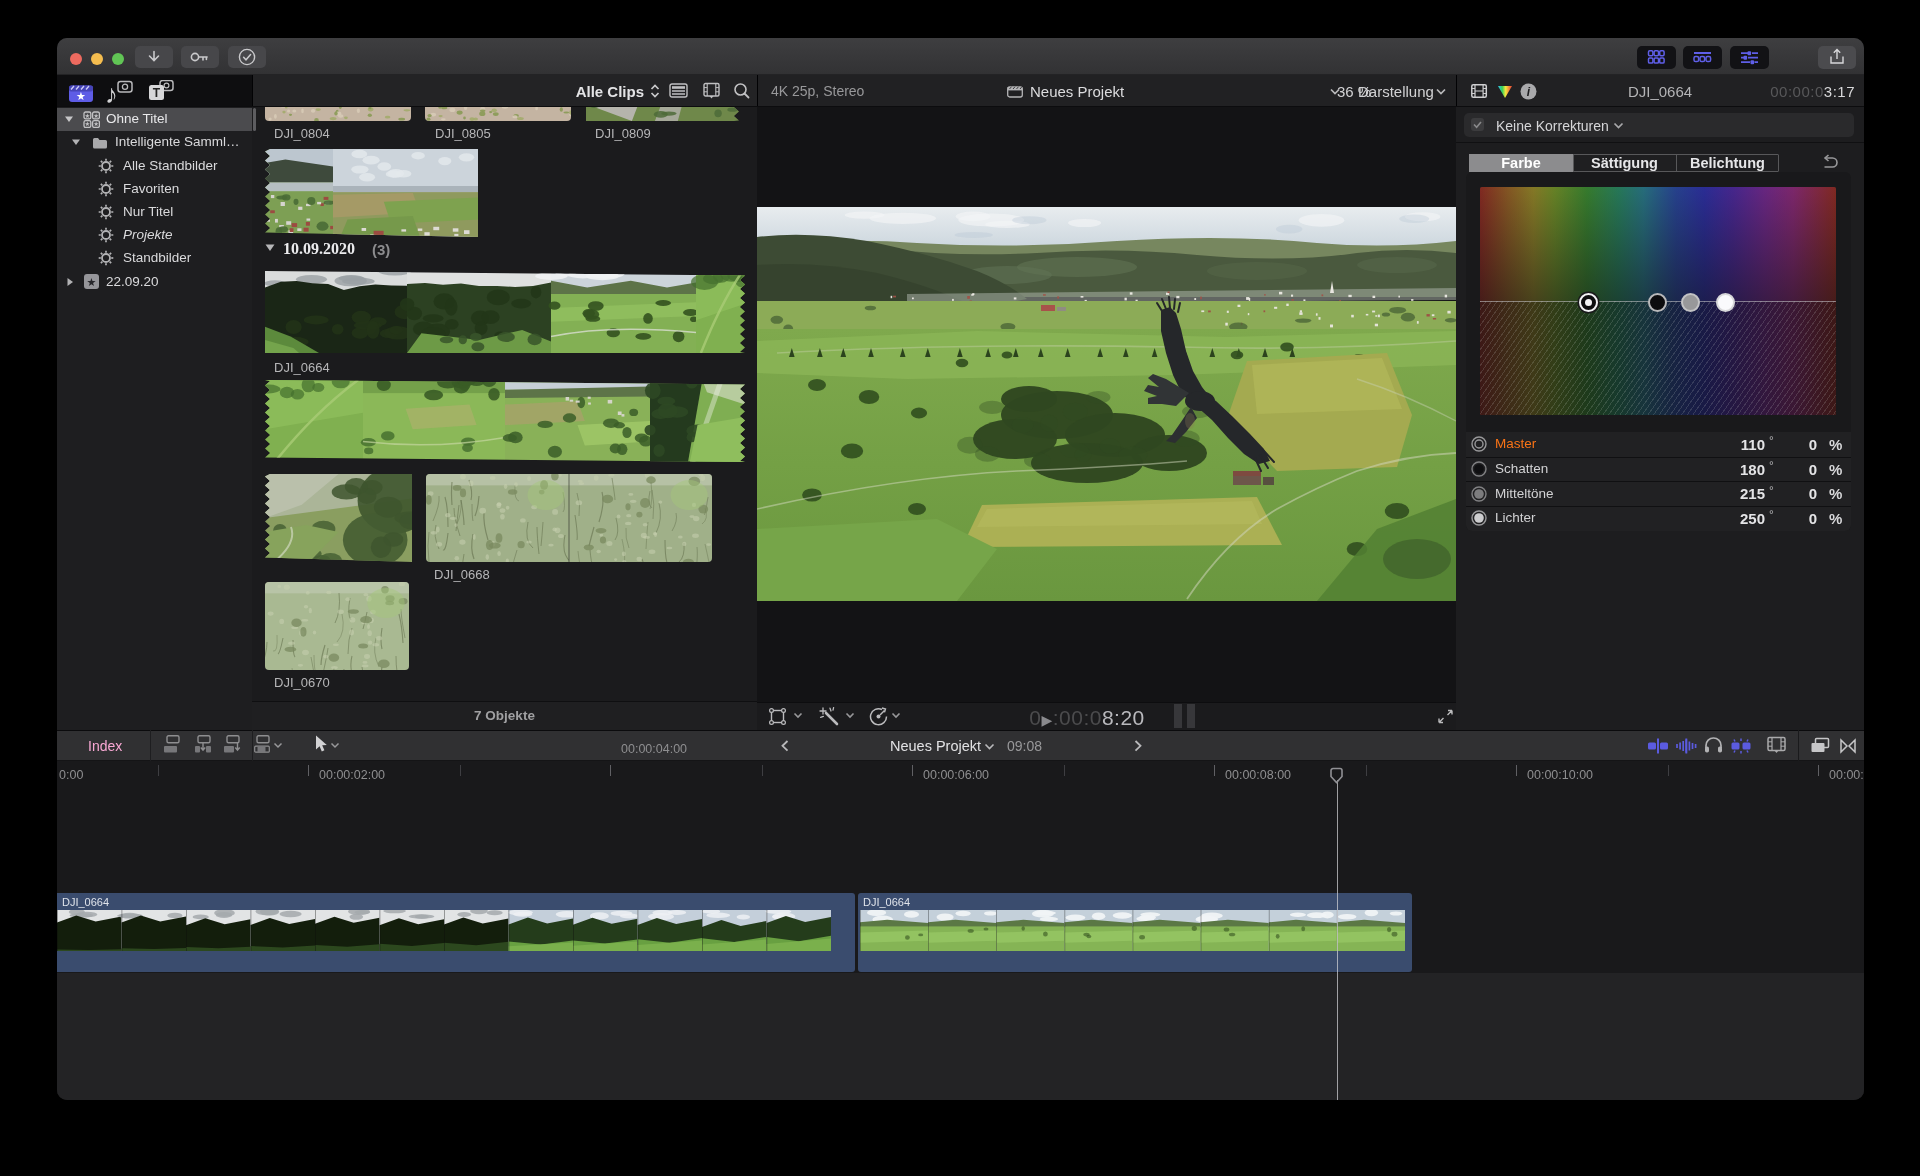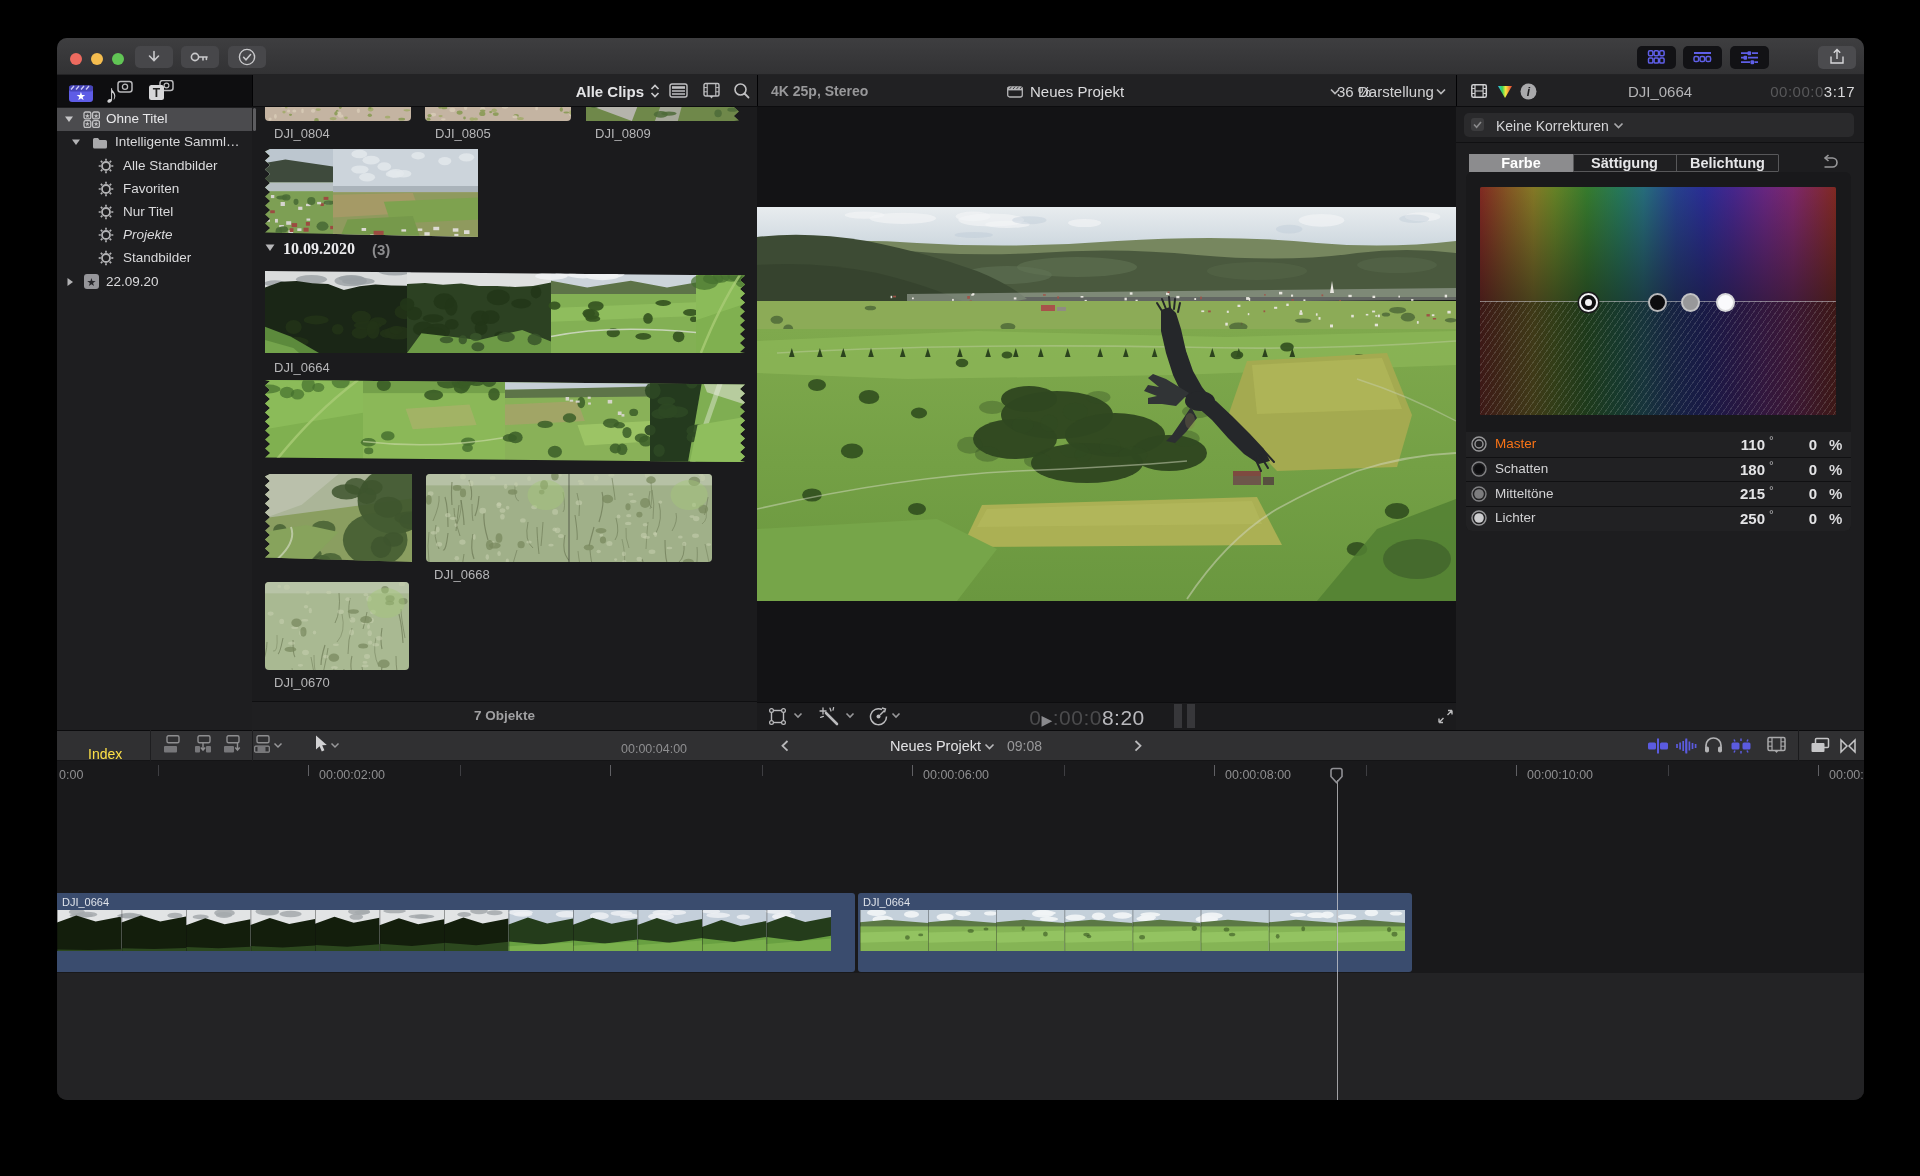--- a/index.html
+++ b/index.html
@@ -89,21 +89,21 @@
     <svg style="position:absolute;left:646px;top:44px;" width="18" height="18" viewBox="0 0 18 18">
       <rect x="1" y="1.5" width="15" height="12.5" rx="1.5" fill="none" stroke="#c0c0c2" stroke-width="1.4"></rect>
       <path d="M4.2,1.5 v12.5 M12.8,1.5 v12.5" fill="none" stroke="#c0c0c2" stroke-width="1.1" stroke-linecap="butt"></path>
       <path d="M1,5.6 h3.2 M1,9.8 h3.2 M12.8,5.6 h3.2 M12.8,9.8 h3.2" fill="none" stroke="#c0c0c2" stroke-width="1" stroke-linecap="butt"></path>
       <path d="M6.5,14 h4 l-2,2.4 z" fill="#c0c0c2"></path>
     </svg>
     <svg style="position:absolute;left:676px;top:44px;" width="18" height="18" viewBox="0 0 18 18">
       <circle cx="7.5" cy="7.5" r="5.5" fill="none" stroke="#c0c0c2" stroke-width="1.6"></circle>
       <path d="M11.5,11.5 l4,4" fill="none" stroke="#c0c0c2" stroke-width="1.8" stroke-linecap="round"></path>
     </svg>
-    <div style="position:absolute;left:714px;top:45px;font-size:14px;color:#98989a;font-weight:700;white-space:nowrap;">4K 25p, Stereo</div>
+    <div style="position:absolute;left:714px;top:45px;font-size:14px;color:#98989a;font-weight:400;white-space:nowrap;">4K 25p, Stereo</div>
     <svg style="position:absolute;left:950px;top:46px;" width="17" height="14" viewBox="0 0 17 14">
       <rect x="0.0" y="2.5" width="16.0" height="11.0" fill="none" rx="2"></rect>
       <rect x="0.7" y="3" width="14.6" height="10" rx="2" fill="none" stroke="#b5b5b7" stroke-width="1.3"></rect>
       <rect x="0.7" y="3.0" width="14.6" height="3.4" fill="#b5b5b7"></rect>
       <path d="M2.5,5 l2,-2.3 M6,5 l2,-2.3 M9.5,5 l2,-2.3 M13,5 l1.6,-1.9" fill="none" stroke="#3a3a3c" stroke-width="1" stroke-linecap="butt"></path>
     </svg>
     <div style="position:absolute;left:973px;top:45px;font-size:15px;color:#dcdcde;font-weight:400;white-space:nowrap;">Neues Projekt</div>
     <div style="position:absolute;left:1236px;top:45px;font-size:15px;color:#d2d2d4;font-weight:400;white-space:nowrap;margin-left:44px;">36 %</div>
     <svg style="position:absolute;left:1272px;top:50px;" width="12" height="8" viewBox="0 0 12 8">
       <path d="M2,1.5 l4,4 4,-4" fill="none" stroke="#b9b9bb" stroke-width="1.7" stroke-linecap="butt"></path>
@@ -1340,21 +1340,21 @@
       <circle cx="8" cy="8" r="4.8" fill="#cdcdcf"></circle>
     </svg>
     <div style="position:absolute;left:1438px;top:472.40000000000003px;font-size:13.5px;color:#d2d2d4;font-weight:400;white-space:nowrap;">Lichter</div>
     <div style="position:absolute;left:1620px;top:471.90000000000003px;font-size:15px;color:#e4e4e6;font-weight:600;white-space:nowrap;width:88px;text-align:right;">250</div>
     <div style="position:absolute;left:1712px;top:470.40000000000003px;font-size:12px;color:#b4b4b6;font-weight:400;white-space:nowrap;">°</div>
     <div style="position:absolute;left:1700px;top:471.90000000000003px;font-size:15px;color:#e4e4e6;font-weight:600;white-space:nowrap;width:60px;text-align:right;">0</div>
     <div style="position:absolute;left:1772px;top:471.90000000000003px;font-size:15px;color:#d8d8da;font-weight:600;white-space:nowrap;">%</div>
     <div style="position:absolute;left:0px;top:692px;width:1807px;height:31px;background:#303032;border-top:1px solid #0b0b0d;border-bottom:1px solid #141416;"></div>
     <div style="position:absolute;left:93px;top:692px;width:1px;height:31px;background:#1e1e20;"></div>
     <div style="position:absolute;left:195px;top:692px;width:1px;height:31px;background:#1e1e20;"></div>
-    <div style="position:absolute;left:31px;top:700px;font-size:14px;color:#fde047;font-weight:400;white-space:nowrap;margin-top:8px;">Index</div>
+    <div style="position:absolute;left:31px;top:700px;font-size:14px;color:#f9a8d4;font-weight:400;white-space:nowrap;">Index</div>
     <svg style="position:absolute;left:107px;top:697px;" width="20" height="20" viewBox="0 0 20 20">
       <rect x="3" y="0.8" width="12" height="7" rx="1.5" fill="none" stroke="#8e8e90" stroke-width="1.4"></rect>
       <rect x="0.0" y="11.0" width="13.0" height="6.5" fill="#77777a" rx="1"></rect>
     </svg>
     <svg style="position:absolute;left:138px;top:697px;" width="20" height="20" viewBox="0 0 20 20">
       <rect x="3" y="0.8" width="12" height="7" rx="1.5" fill="none" stroke="#8e8e90" stroke-width="1.4"></rect>
       <rect x="0.0" y="11.0" width="5.0" height="6.5" fill="#77777a" rx="1"></rect>
       <rect x="11.0" y="11.0" width="5.0" height="6.5" fill="#77777a" rx="1"></rect>
       <path d="M8,8 v7 M5.8,12.5 l2.2,2.6 2.2,-2.6" fill="none" stroke="#8e8e90" stroke-width="1.4" stroke-linecap="butt"></path>
     </svg>

